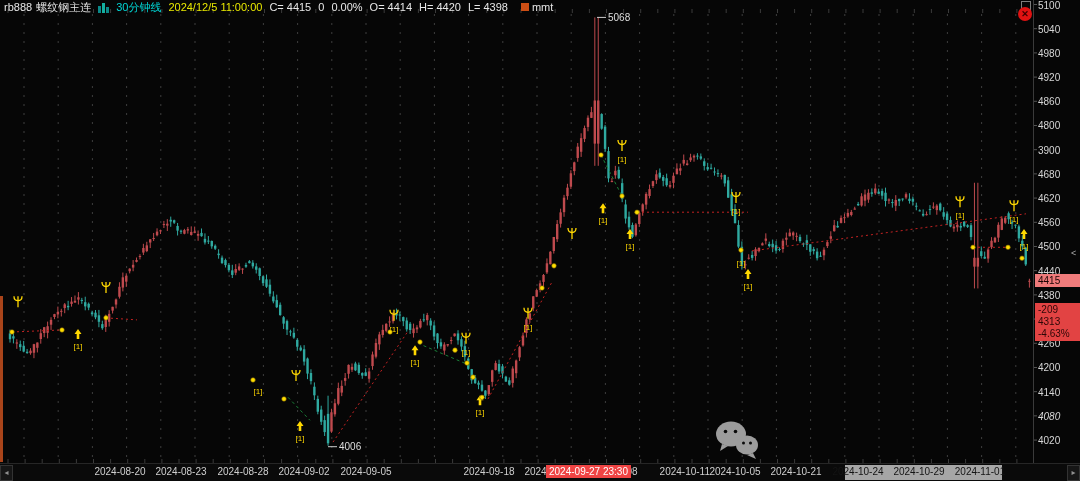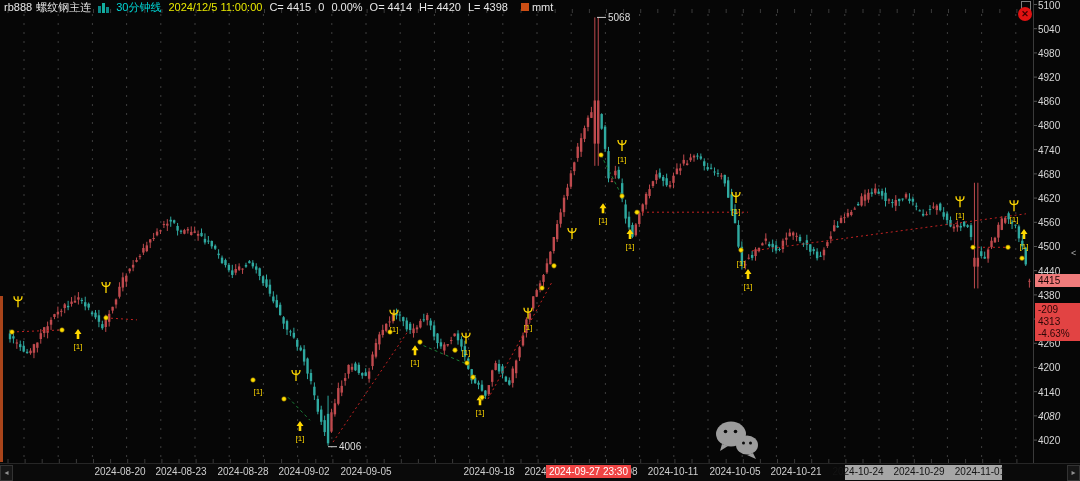--- a/index.html
+++ b/index.html
@@ -957,21 +957,21 @@
       <div>-209</div>
       <div>4313</div>
       <div>-4.63%</div>
     </div>
   <div class="ptick" style="top: -0.5px;">5100</div>
       <div class="ptick" style="top: 23.698px;">5040</div>
       <div class="ptick" style="top: 47.896px;">4980</div>
       <div class="ptick" style="top: 72.094px;">4920</div>
       <div class="ptick" style="top: 96.292px;">4860</div>
       <div class="ptick" style="top: 120.49px;">4800</div>
-      <div class="ptick" style="top: 144.688px;">4740</div>
+      <div class="ptick" style="top: 144.688px;">3900</div>
       <div class="ptick" style="top: 168.886px;">4680</div>
       <div class="ptick" style="top: 193.084px;">4620</div>
       <div class="ptick" style="top: 217.282px;">4560</div>
       <div class="ptick" style="top: 241.48px;">4500</div>
       <div class="ptick" style="top: 265.678px;">4440</div>
       <div class="ptick" style="top: 289.876px;">4380</div>
       <div class="ptick" style="top: 314.074px;">4320</div>
       <div class="ptick" style="top: 338.272px;">4260</div>
       <div class="ptick" style="top: 362.47px;">4200</div>
       <div class="ptick" style="top: 386.668px;">4140</div>
@@ -990,21 +990,21 @@
     <div class="timesel" id="timesel" style="left: 546px;">2024-09-27 23:30</div>
   <div class="dlabel" style="left: 83px;">2024-08-20</div>
       <div class="dlabel" style="left: 144px;">2024-08-23</div>
       <div class="dlabel" style="left: 206px;">2024-08-28</div>
       <div class="dlabel" style="left: 267px;">2024-09-02</div>
       <div class="dlabel" style="left: 329px;">2024-09-05</div>
       <div class="dlabel" style="left: 390px; margin-top: 27px;">2024-09-10</div>
       <div class="dlabel" style="left: 452px;">2024-09-18</div>
       <div class="dlabel" style="left: 513px;">2024-09-23</div>
       <div class="dlabel" style="left: 575px;">2024-10-08</div>
-      <div class="dlabel" style="left: 636px;">2024-10-11</div>
+      <div class="dlabel" style="left: 636px; text-align: right;">2024-10-11</div>
       <div class="dlabel" style="left: 698px;">2024-10-05</div>
       <div class="dlabel" style="left: 759px;">2024-10-21</div>
       <div class="dlabel onthumb" style="left: 821px;">2024-10-24</div>
       <div class="dlabel onthumb" style="left: 882px;">2024-10-29</div>
       <div class="dlabel onthumb" style="left: 943px;">2024-11-01</div>
     </div>
 
   <div class="watermark">
     <svg width="46" height="40" viewBox="0 0 46 40">
       <ellipse cx="17" cy="14" rx="15" ry="12.5" fill="#9c9c9c"></ellipse>

